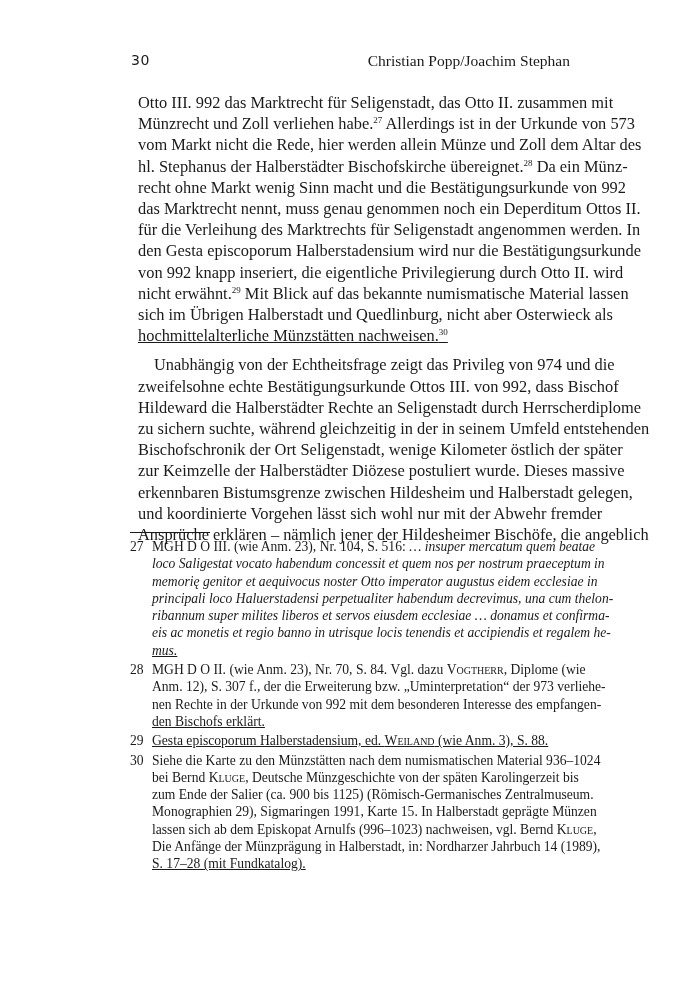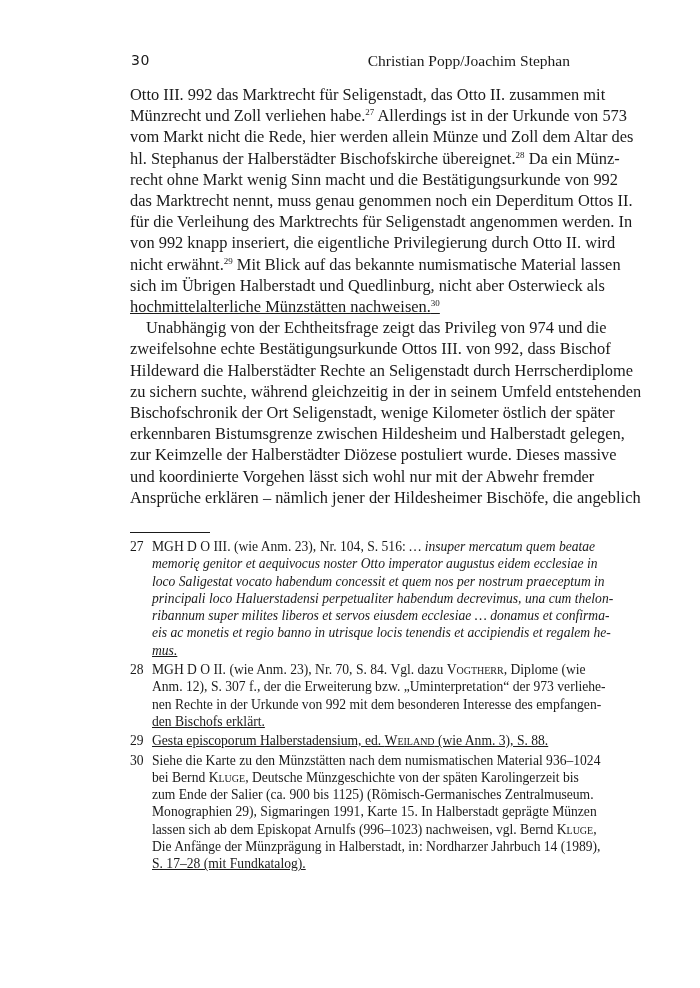--- a/index.html
+++ b/index.html
@@ -2,21 +2,21 @@
 <html><head>
 <meta charset="utf-8">
 <style>
   html, body { margin: 0; padding: 0; background: #ffffff; }
   body { width: 700px; height: 988px; position: relative; overflow: hidden; color: #1a1a1a; font-family: "Liberation Serif", "DejaVu Serif", serif; }
   .page { position: absolute; left: 130px; top: 0; width: 440px; }
   .running-head { position: absolute; top: 52px; left: 0; width: 440px; height: 20px; font-size: 15.5px; }
   .page-number { position: absolute; left: 1px; top: 0; font-family: "DejaVu Sans", sans-serif; font-size: 14px; letter-spacing: 0.5px; }
   .head-title { position: absolute; left: 12px; right: 0; text-align: right; top: 0; }
   .body-text { position: absolute; top: 84px; left: 0; width: 440px; font-size: 16.4px; line-height: 21.2px; text-align: justify; }
-  .body-text p { margin: 0; }
+  .body-text p { margin: 8px; }
   .line { display: block; text-align: justify; text-align-last: justify; white-space: nowrap; }
   .line.last { text-align-last: left; text-decoration: underline; }
   sup { font-size: 9px; vertical-align: 6px; line-height: 0; }
   .rule { position: absolute; top: 532px; left: 0; width: 80px; border-top: 1px solid #1a1a1a; }
   .footnotes { position: absolute; top: 538px; left: 0; width: 440px; font-size: 13.6px; line-height: 17.3px; }
   .fn { position: relative; padding-left: 22px; margin-bottom: 2px; }
   .fn-num { position: absolute; left: 0; top: 0; }
   .fn .line { white-space: nowrap; }
   .sc { font-variant: small-caps; margin-top: 36px; }
   i { font-style: italic; }
@@ -33,47 +33,48 @@
 
   <div class="body-text">
     <p>
       <span class="line">Otto III. 992 das Marktrecht für Seligenstadt, das Otto II. zusammen mit</span>
       <span class="line"><span>Münzrecht und Zoll verliehen habe.</span><sup>27</sup><span> Allerdings ist in der Urkunde von 573</span></span>
       <span class="line">vom Markt nicht die Rede, hier werden allein Münze und Zoll dem Altar des</span>
       <span class="line"><span>hl. Stephanus der Halberstädter Bischofskirche übereignet.</span><sup>28</sup><span> Da ein Münz-</span></span>
       <span class="line">recht ohne Markt wenig Sinn macht und die Bestätigungsurkunde von 992</span>
       <span class="line">das Marktrecht nennt, muss genau genommen noch ein Deperditum Ottos II.</span>
       <span class="line">für die Verleihung des Marktrechts für Seligenstadt angenommen werden. In</span>
+      <span class="line">den Gesta episcoporum Halberstadensium wird nur die Bestätigungsurkunde</span>
       <span class="line">von 992 knapp inseriert, die eigentliche Privilegierung durch Otto II. wird</span>
       <span class="line"><span>nicht erwähnt.</span><sup>29</sup><span> Mit Blick auf das bekannte numismatische Material lassen</span></span>
       <span class="line">sich im Übrigen Halberstadt und Quedlinburg, nicht aber Osterwieck als</span>
       <span class="line last"><span>hochmittelalterliche Münzstätten nachweisen.</span><sup>30</sup></span>
     </p>
     <p>
       <span class="line" style="padding-left:16px;">Unabhängig von der Echtheitsfrage zeigt das Privileg von 974 und die</span>
       <span class="line">zweifelsohne echte Bestätigungsurkunde Ottos III. von 992, dass Bischof</span>
       <span class="line">Hildeward die Halberstädter Rechte an Seligenstadt durch Herrscherdiplome</span>
       <span class="line">zu sichern suchte, während gleichzeitig in der in seinem Umfeld entstehenden</span>
       <span class="line">Bischofschronik der Ort Seligenstadt, wenige Kilometer östlich der später</span>
+      <span class="line">zur Keimzelle der Halberstädter Diözese postuliert wurde. Dieses massive</span>
       <span class="line">erkennbaren Bistumsgrenze zwischen Hildesheim und Halberstadt gelegen,</span>
-      <span class="line">zur Keimzelle der Halberstädter Diözese postuliert wurde. Dieses massive</span>
       <span class="line">und koordinierte Vorgehen lässt sich wohl nur mit der Abwehr fremder</span>
       <span class="line">Ansprüche erklären – nämlich jener der Hildesheimer Bischöfe, die angeblich</span>
     </p>
   </div>
 
   <div class="rule"></div>
 
   <div class="footnotes">
 
     <div class="fn">
       <span class="fn-num">27</span>
       <span class="line"><span>MGH D O III. (wie Anm. 23), Nr. 104, S. 516: </span><i>… insuper mercatum quem beatae</i></span>
+      <i class="line">loco Saligestat vocato habendum concessit et quem nos per nostrum praeceptum in</i>
       <i class="line">memorię genitor et aequivocus noster Otto imperator augustus eidem ecclesiae in</i>
-      <i class="line">loco Saligestat vocato habendum concessit et quem nos per nostrum praeceptum in</i>
       <i class="line">principali loco Haluerstadensi perpetualiter habendum decrevimus, una cum thelon-</i>
       <i class="line">ribannum super milites liberos et servos eiusdem ecclesiae … donamus et confirma-</i>
       <i class="line">eis ac monetis et regio banno in utrisque locis tenendis et accipiendis et regalem he-</i>
       <i class="line last">mus.</i>
     </div>
 
     <div class="fn">
       <span class="fn-num">28</span>
       <span class="line"><span>MGH D O II. (wie Anm. 23), Nr. 70, S. 84. Vgl. dazu </span><span class="sc">Vogtherr</span><span>, Diplome (wie</span></span>
       <span class="line">Anm. 12), S. 307 f., der die Erweiterung bzw. „Uminterpretation“ der 973 verliehe-</span>

